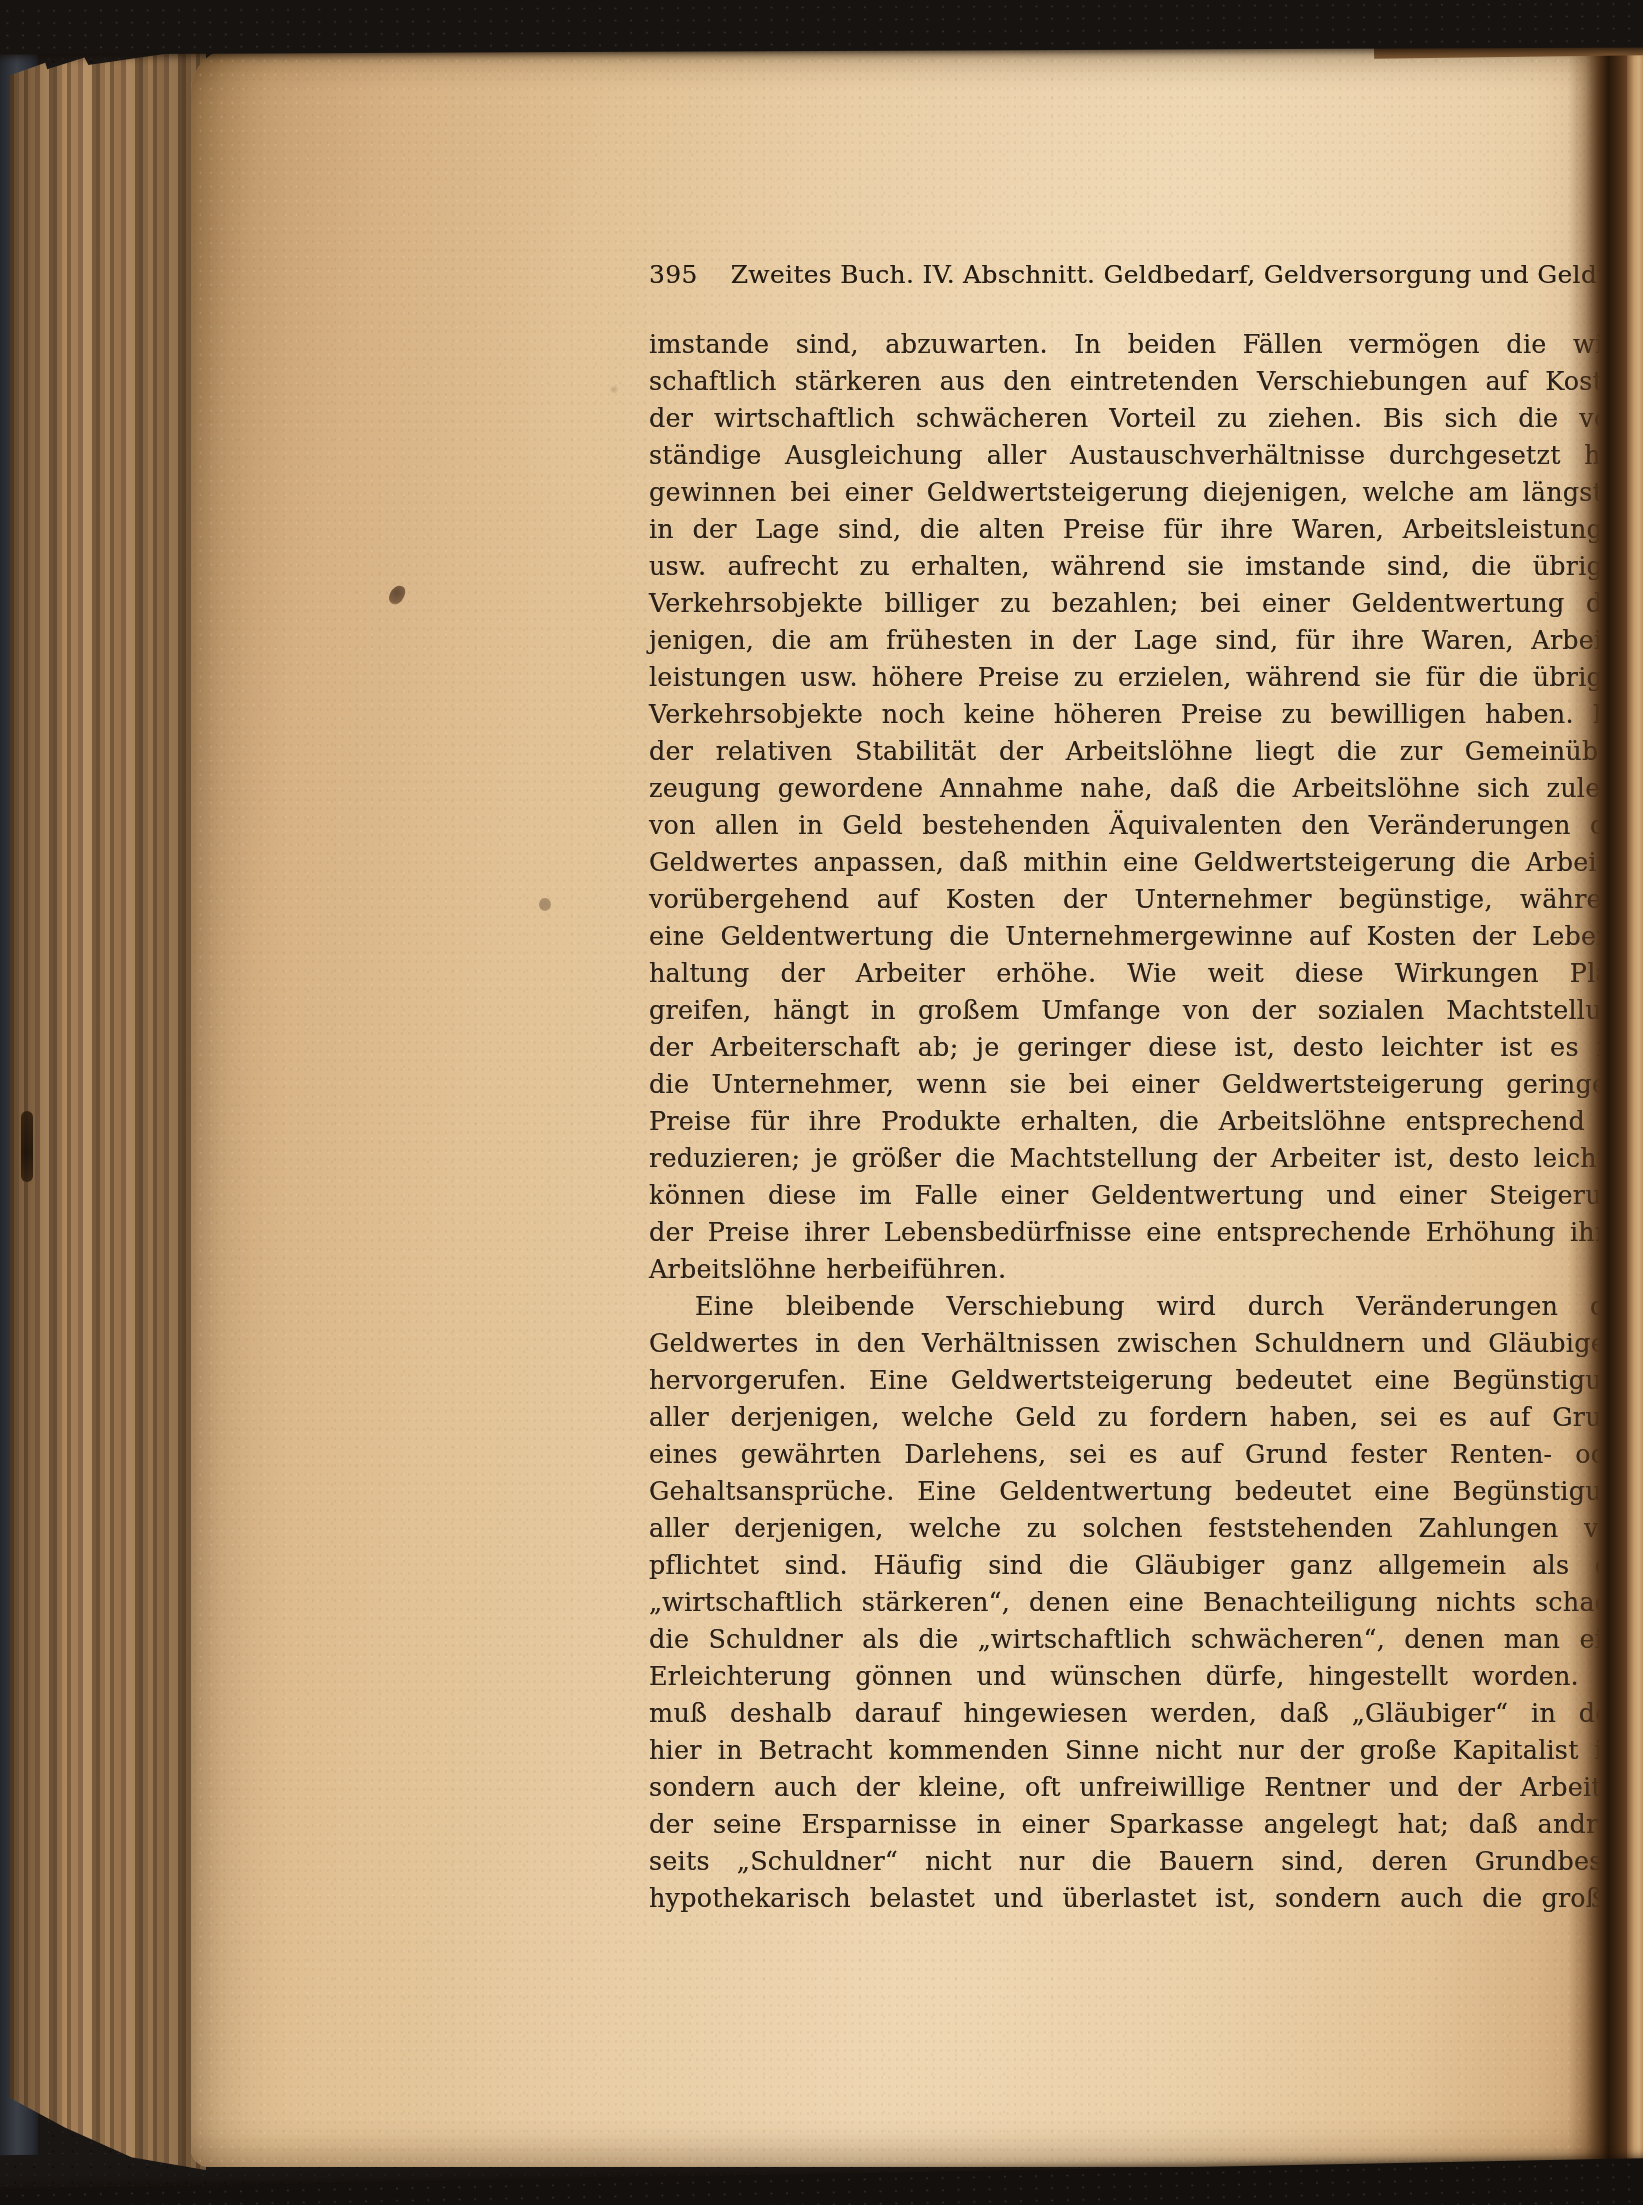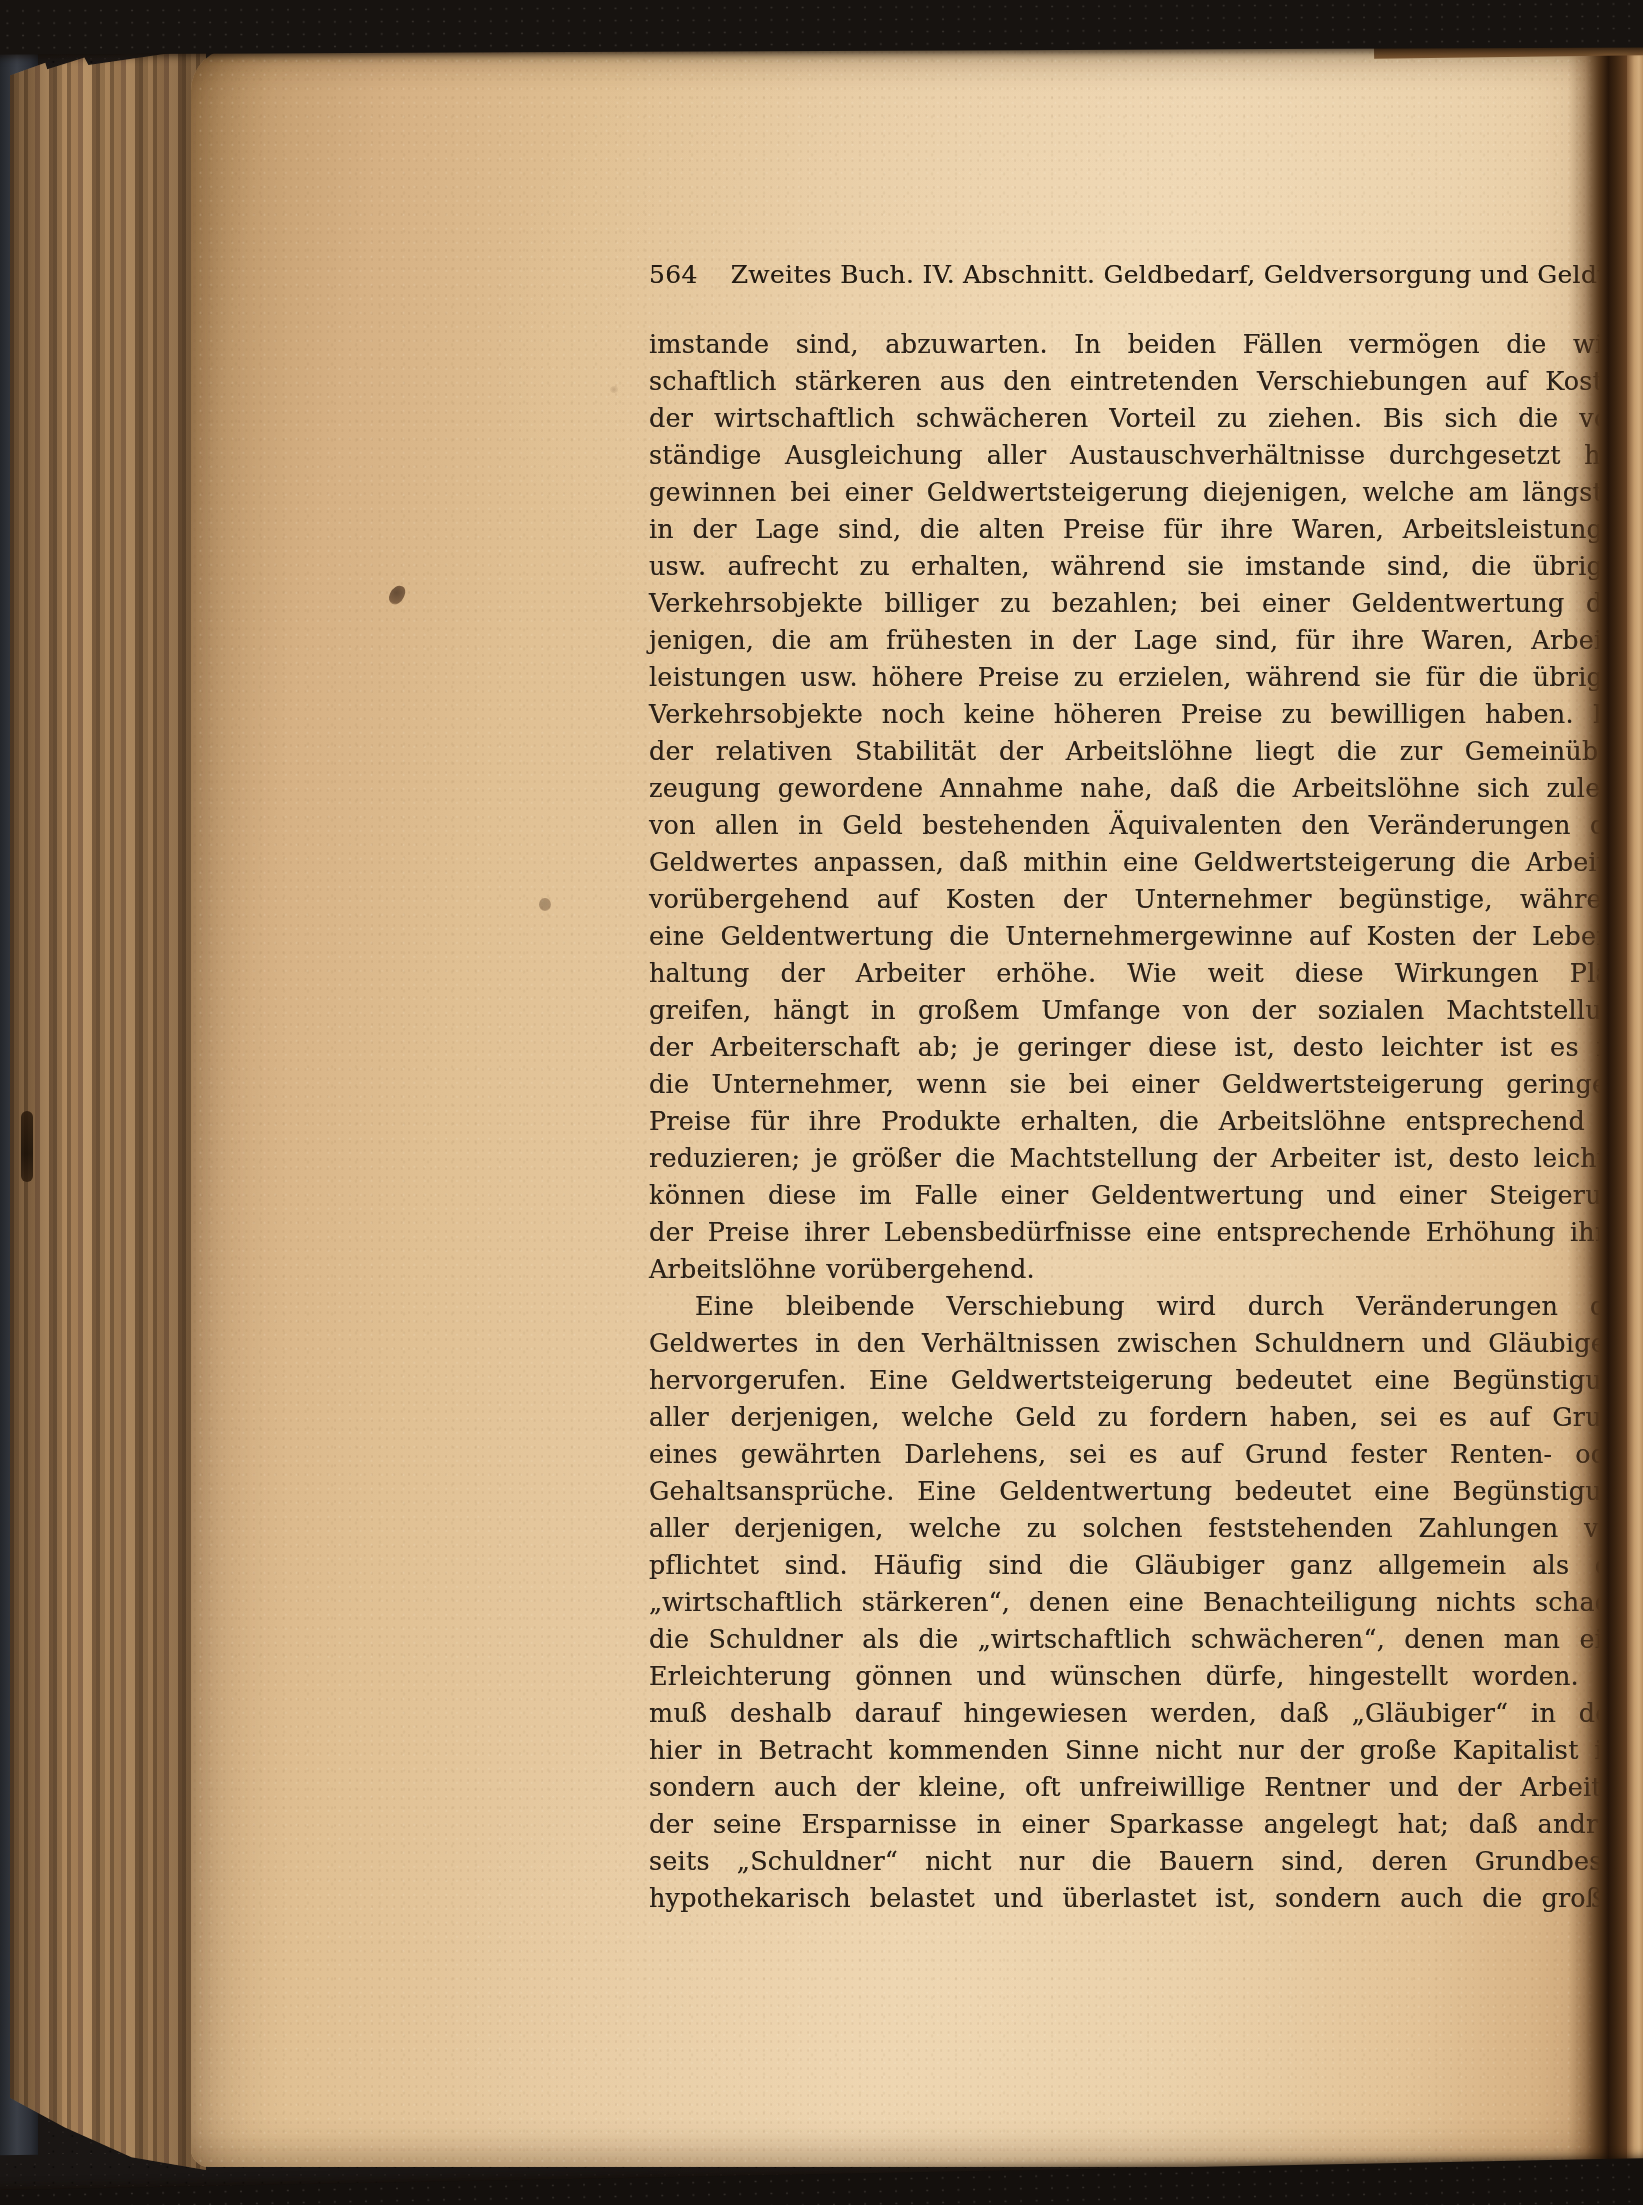--- a/index.html
+++ b/index.html
@@ -96,21 +96,21 @@
 </head>
 <body>
 
 <div class="scene">
   <div class="cover-edge"></div>
   <div class="leaf-stack"></div>
   <div class="thread-mark"></div>
 
   <div class="page">
     <div class="header">
-      <span>564</span>
+      <span>395</span>
       <span>Zweites Buch.  IV. Abschnitt.  Geldbedarf, Geldversorgung und Geldwert.</span>
     </div>
     <div class="text">
         <div>
           <div class="line">imstande sind, abzuwarten.  In beiden Fällen vermögen die wirt-</div>
           <div class="line">schaftlich stärkeren aus den eintretenden Verschiebungen auf Kosten</div>
           <div class="line">der wirtschaftlich schwächeren Vorteil zu ziehen.  Bis sich die voll-</div>
           <div class="line">ständige Ausgleichung aller Austauschverhältnisse durchgesetzt hat,</div>
           <div class="line">gewinnen bei einer Geldwertsteigerung diejenigen, welche am längsten</div>
           <div class="line">in der Lage sind, die alten Preise für ihre Waren, Arbeitsleistungen</div>
@@ -126,21 +126,21 @@
           <div class="line">vorübergehend auf Kosten der Unternehmer begünstige, während</div>
           <div class="line">eine Geldentwertung die Unternehmergewinne auf Kosten der Lebens-</div>
           <div class="line">haltung der Arbeiter erhöhe.  Wie weit diese Wirkungen Platz</div>
           <div class="line">greifen, hängt in großem Umfange von der sozialen Machtstellung</div>
           <div class="line">der Arbeiterschaft ab; je geringer diese ist, desto leichter ist es für</div>
           <div class="line">die Unternehmer, wenn sie bei einer Geldwertsteigerung geringere</div>
           <div class="line">Preise für ihre Produkte erhalten, die Arbeitslöhne entsprechend zu</div>
           <div class="line">reduzieren; je größer die Machtstellung der Arbeiter ist, desto leichter</div>
           <div class="line">können diese im Falle einer Geldentwertung und einer Steigerung</div>
           <div class="line">der Preise ihrer Lebensbedürfnisse eine entsprechende Erhöhung ihrer</div>
-          <div class="line lastfree">Arbeitslöhne vorübergehend.</div>
+          <div class="line lastfree">Arbeitslöhne herbeiführen.</div>
         </div>
         <div>
           <div class="line indent">Eine bleibende Verschiebung wird durch Veränderungen des</div>
           <div class="line">Geldwertes in den Verhältnissen zwischen Schuldnern und Gläubigern</div>
           <div class="line">hervorgerufen.  Eine Geldwertsteigerung bedeutet eine Begünstigung</div>
           <div class="line">aller derjenigen, welche Geld zu fordern haben, sei es auf Grund</div>
           <div class="line">eines gewährten Darlehens, sei es auf Grund fester Renten- oder</div>
           <div class="line">Gehaltsansprüche.  Eine Geldentwertung bedeutet eine Begünstigung</div>
           <div class="line">aller derjenigen, welche zu solchen feststehenden Zahlungen ver-</div>
           <div class="line">pflichtet sind.  Häufig sind die Gläubiger ganz allgemein als die</div>

